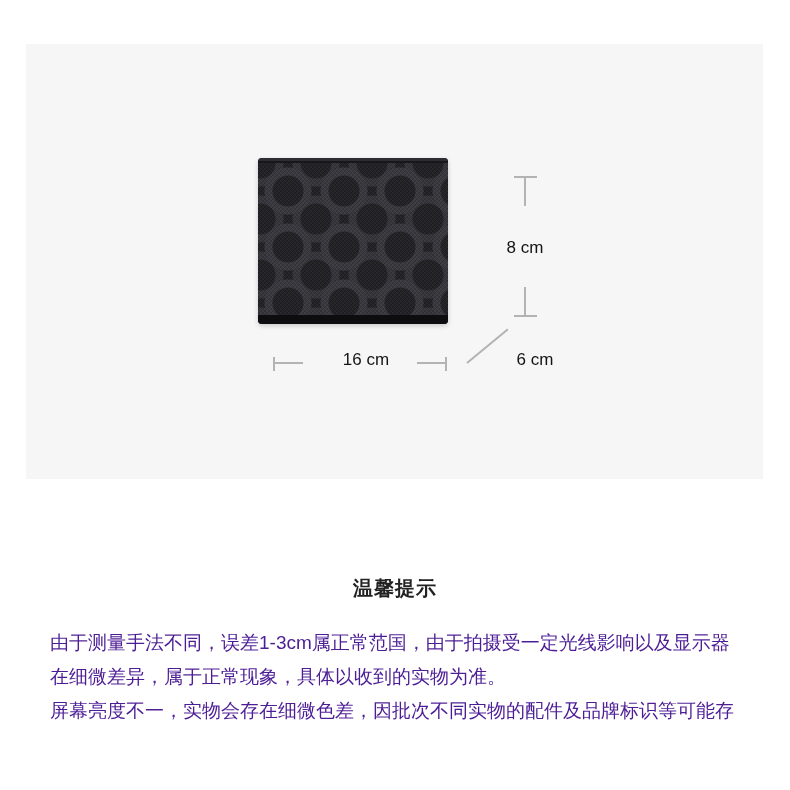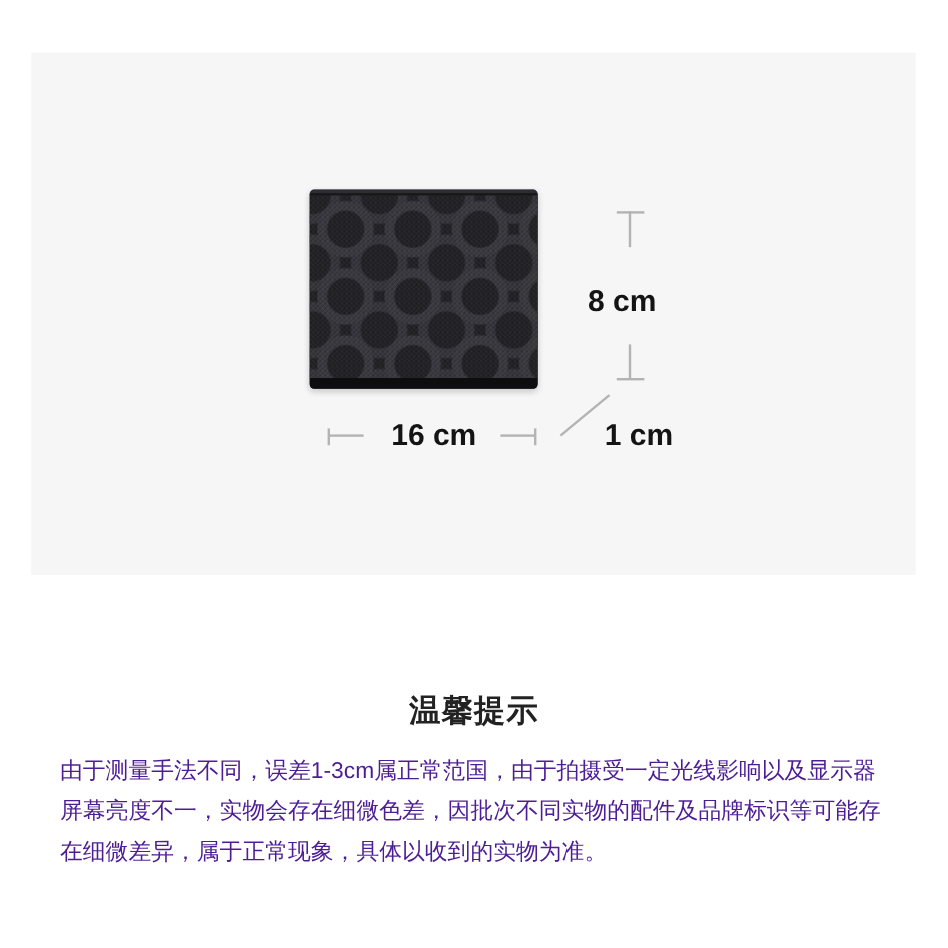--- a/index.html
+++ b/index.html
@@ -45,25 +45,24 @@
     background-size: 4px 4px, 4px 4px, 56px 56px, 56px 56px;
     background-position: 0 0, 0 0, 2px 0, 30px 28px;
   }
   .wallet-bottom-trim { height: 9px; background: #0d0d0f; }
 
   
   .dim-line { position: absolute; background: #b3b3b3; }
   .dim-label {
     position: absolute;
     color: #141414;
-    font-size: 25px;
-    text-align: left;
+    font-size: 17px;
+    text-align: center;
     white-space: nowrap;
     line-height: 1;
-    font-weight: bold;
   }
 
   
   .h-cap-top    { left: 488px; top: 132px; width: 23px; height: 2px; }
   .h-stem-top   { left: 498px; top: 132px; width: 2px;  height: 30px; }
   .h-stem-bot   { left: 498px; top: 243px; width: 2px;  height: 29px; }
   .h-cap-bot    { left: 488px; top: 271px; width: 23px; height: 2px; }
   .h-label      { left: 464px; top: 195px; width: 70px; }
 
   
@@ -80,21 +79,21 @@
     transform-origin: left center;
   }
   .d-label      { left: 478px; top: 307px; width: 62px; }
 
   
   .tips-title {
     position: absolute;
     left: 0; top: 575px;
     width: 790px;
     text-align: center;
-    font-size: 26px;
+    font-size: 20px;
     font-weight: bold;
     color: #222222;
     letter-spacing: 1px;
   }
   .tips-body {
     position: absolute;
     left: 50px; top: 626px;
     width: 692px;
     font-size: 19px;
     line-height: 34px;
@@ -122,25 +121,25 @@
     <div class="dim-line h-stem-bot"></div>
     <div class="dim-line h-cap-bot"></div>
 
     <div class="dim-line w-tick-left"></div>
     <div class="dim-line w-line-left"></div>
     <div class="dim-label w-label">16 cm</div>
     <div class="dim-line w-line-right"></div>
     <div class="dim-line w-tick-right"></div>
 
     <div class="dim-line d-diagonal"></div>
-    <div class="dim-label d-label">1 cm</div>
+    <div class="dim-label d-label">6 cm</div>
 
   </div>
 
   <div class="tips-title">温馨提示</div>
 
   <div class="tips-body">
     <div class="tips-line">由于测量手法不同，误差1-3cm属正常范国，由于拍摄受一定光线影响以及显示器</div>
+    <div class="tips-line">在细微差异，属于正常现象，具体以收到的实物为准。</div>
     <div class="tips-line">屏幕亮度不一，实物会存在细微色差，因批次不同实物的配件及品牌标识等可能存</div>
-    <div class="tips-line">在细微差异，属于正常现象，具体以收到的实物为准。</div>
   </div>
 
 </div>
 
 </body></html>

